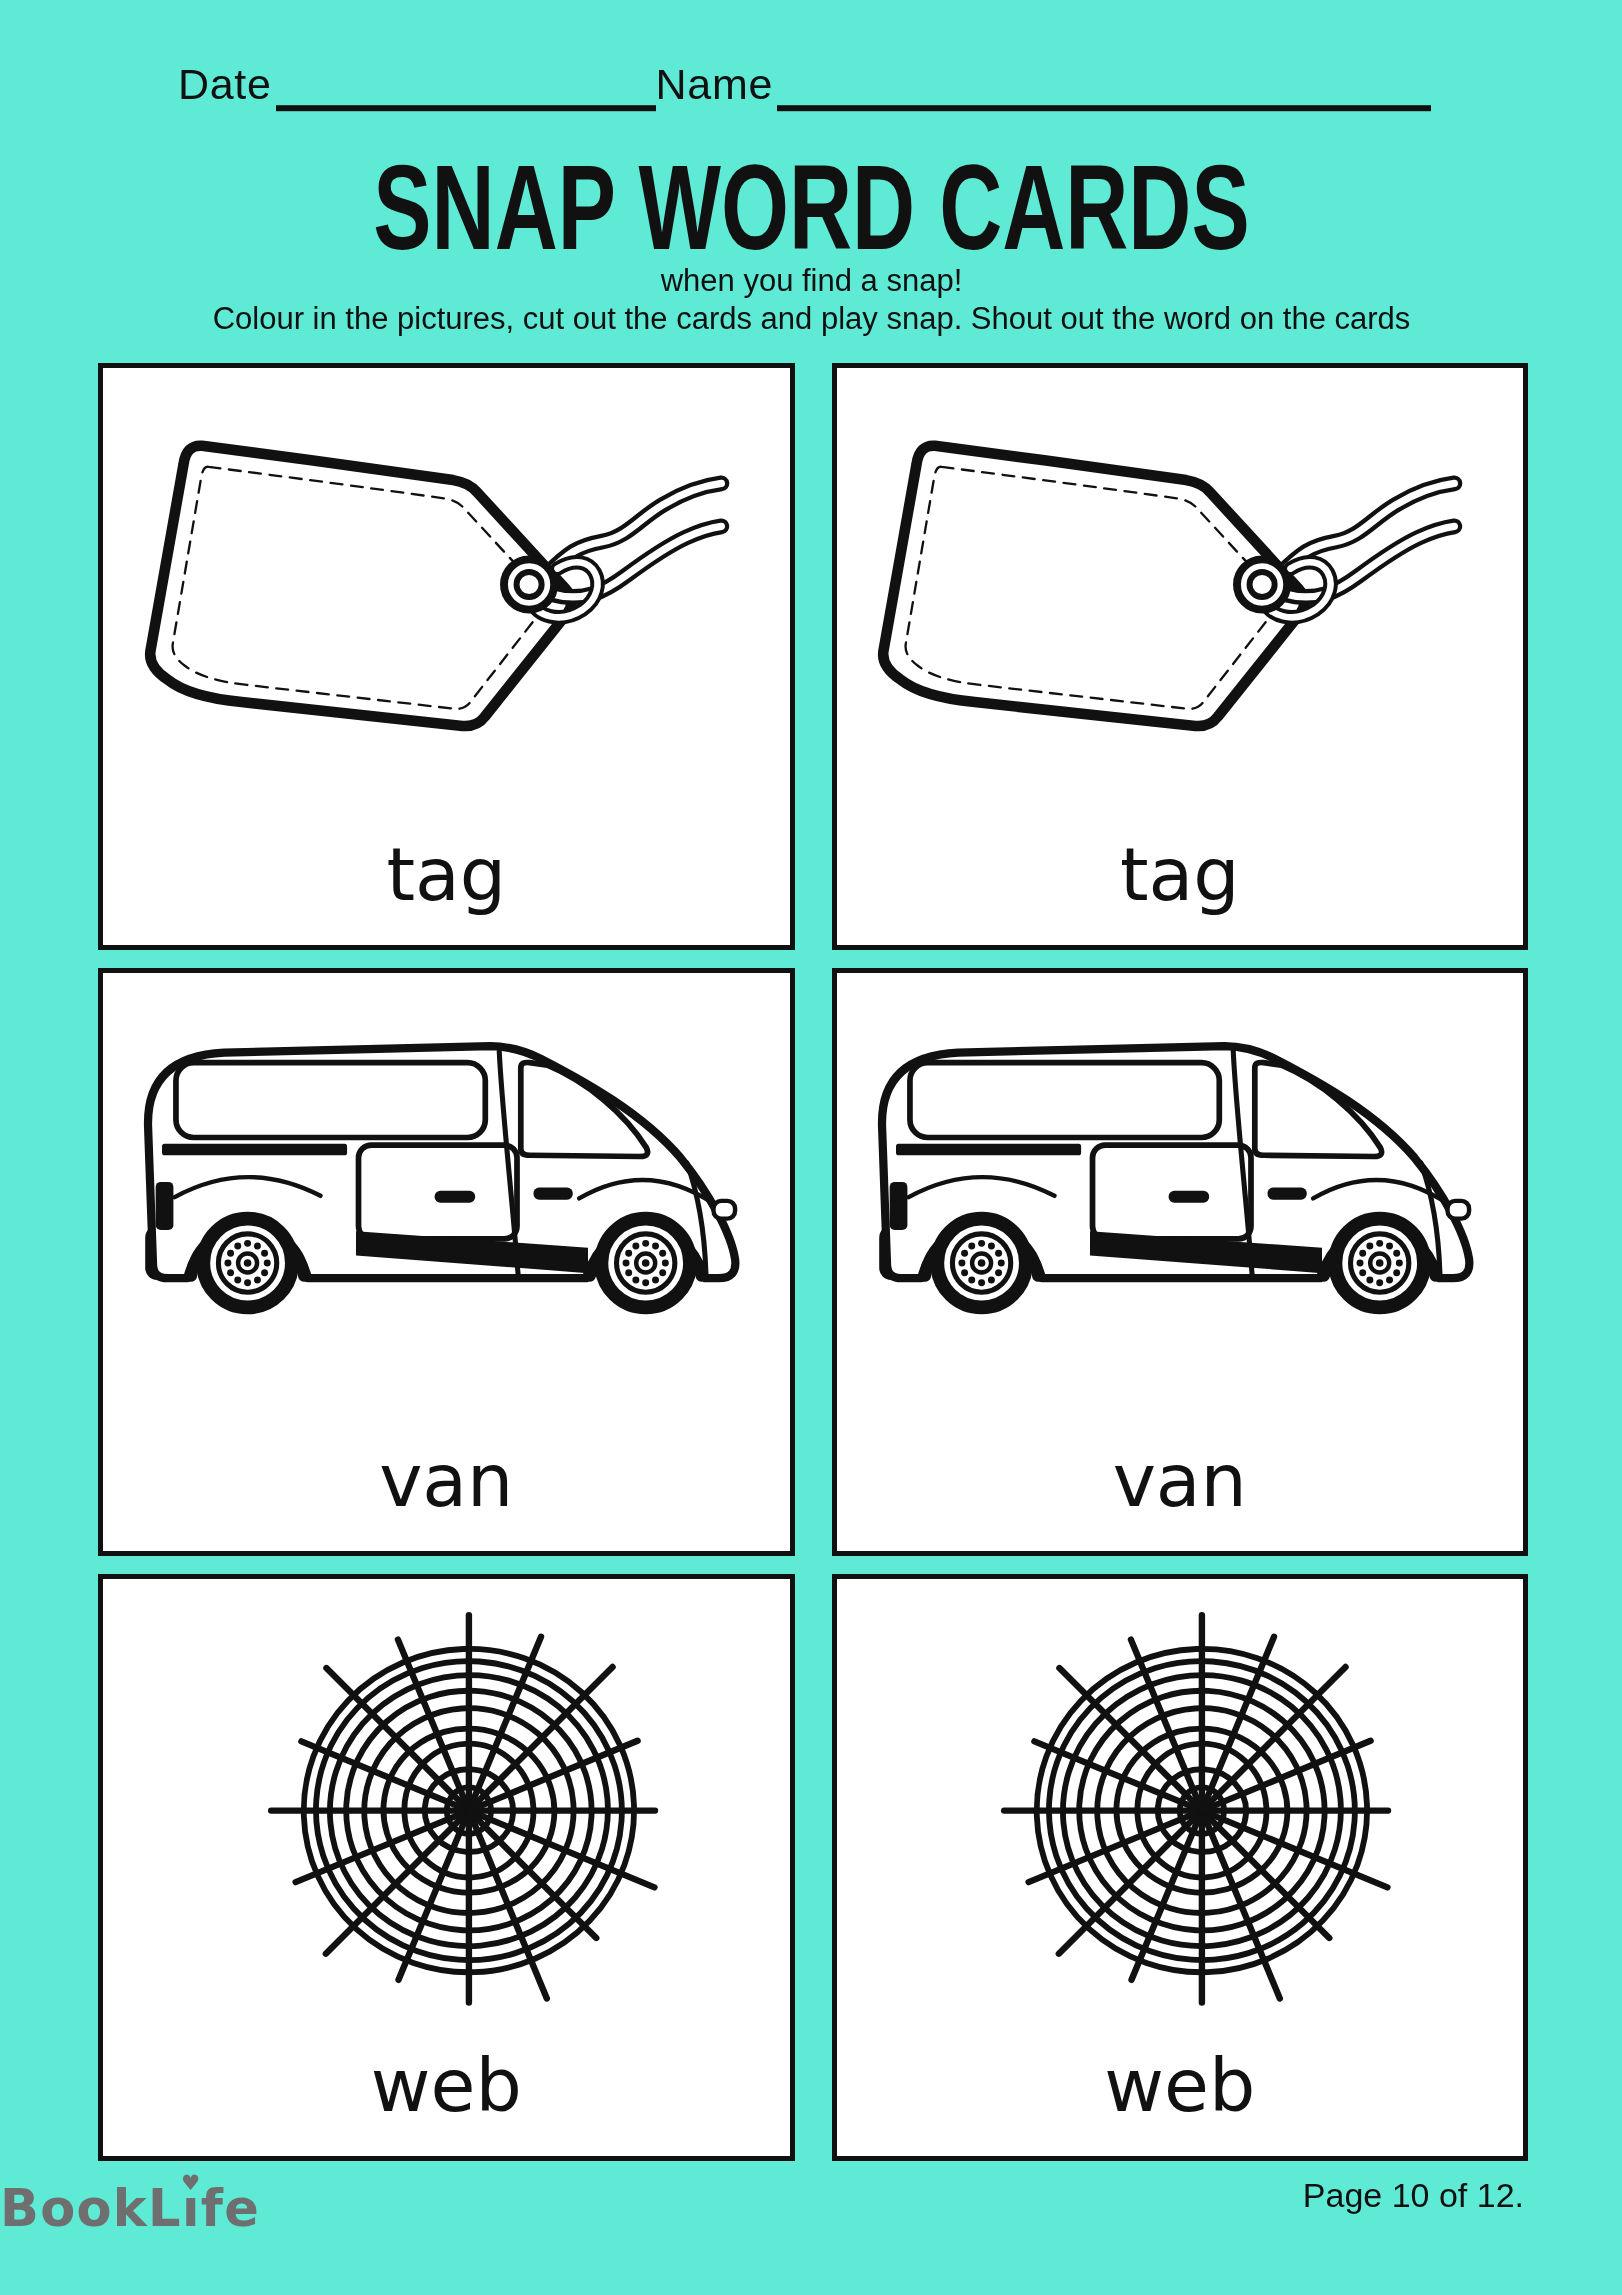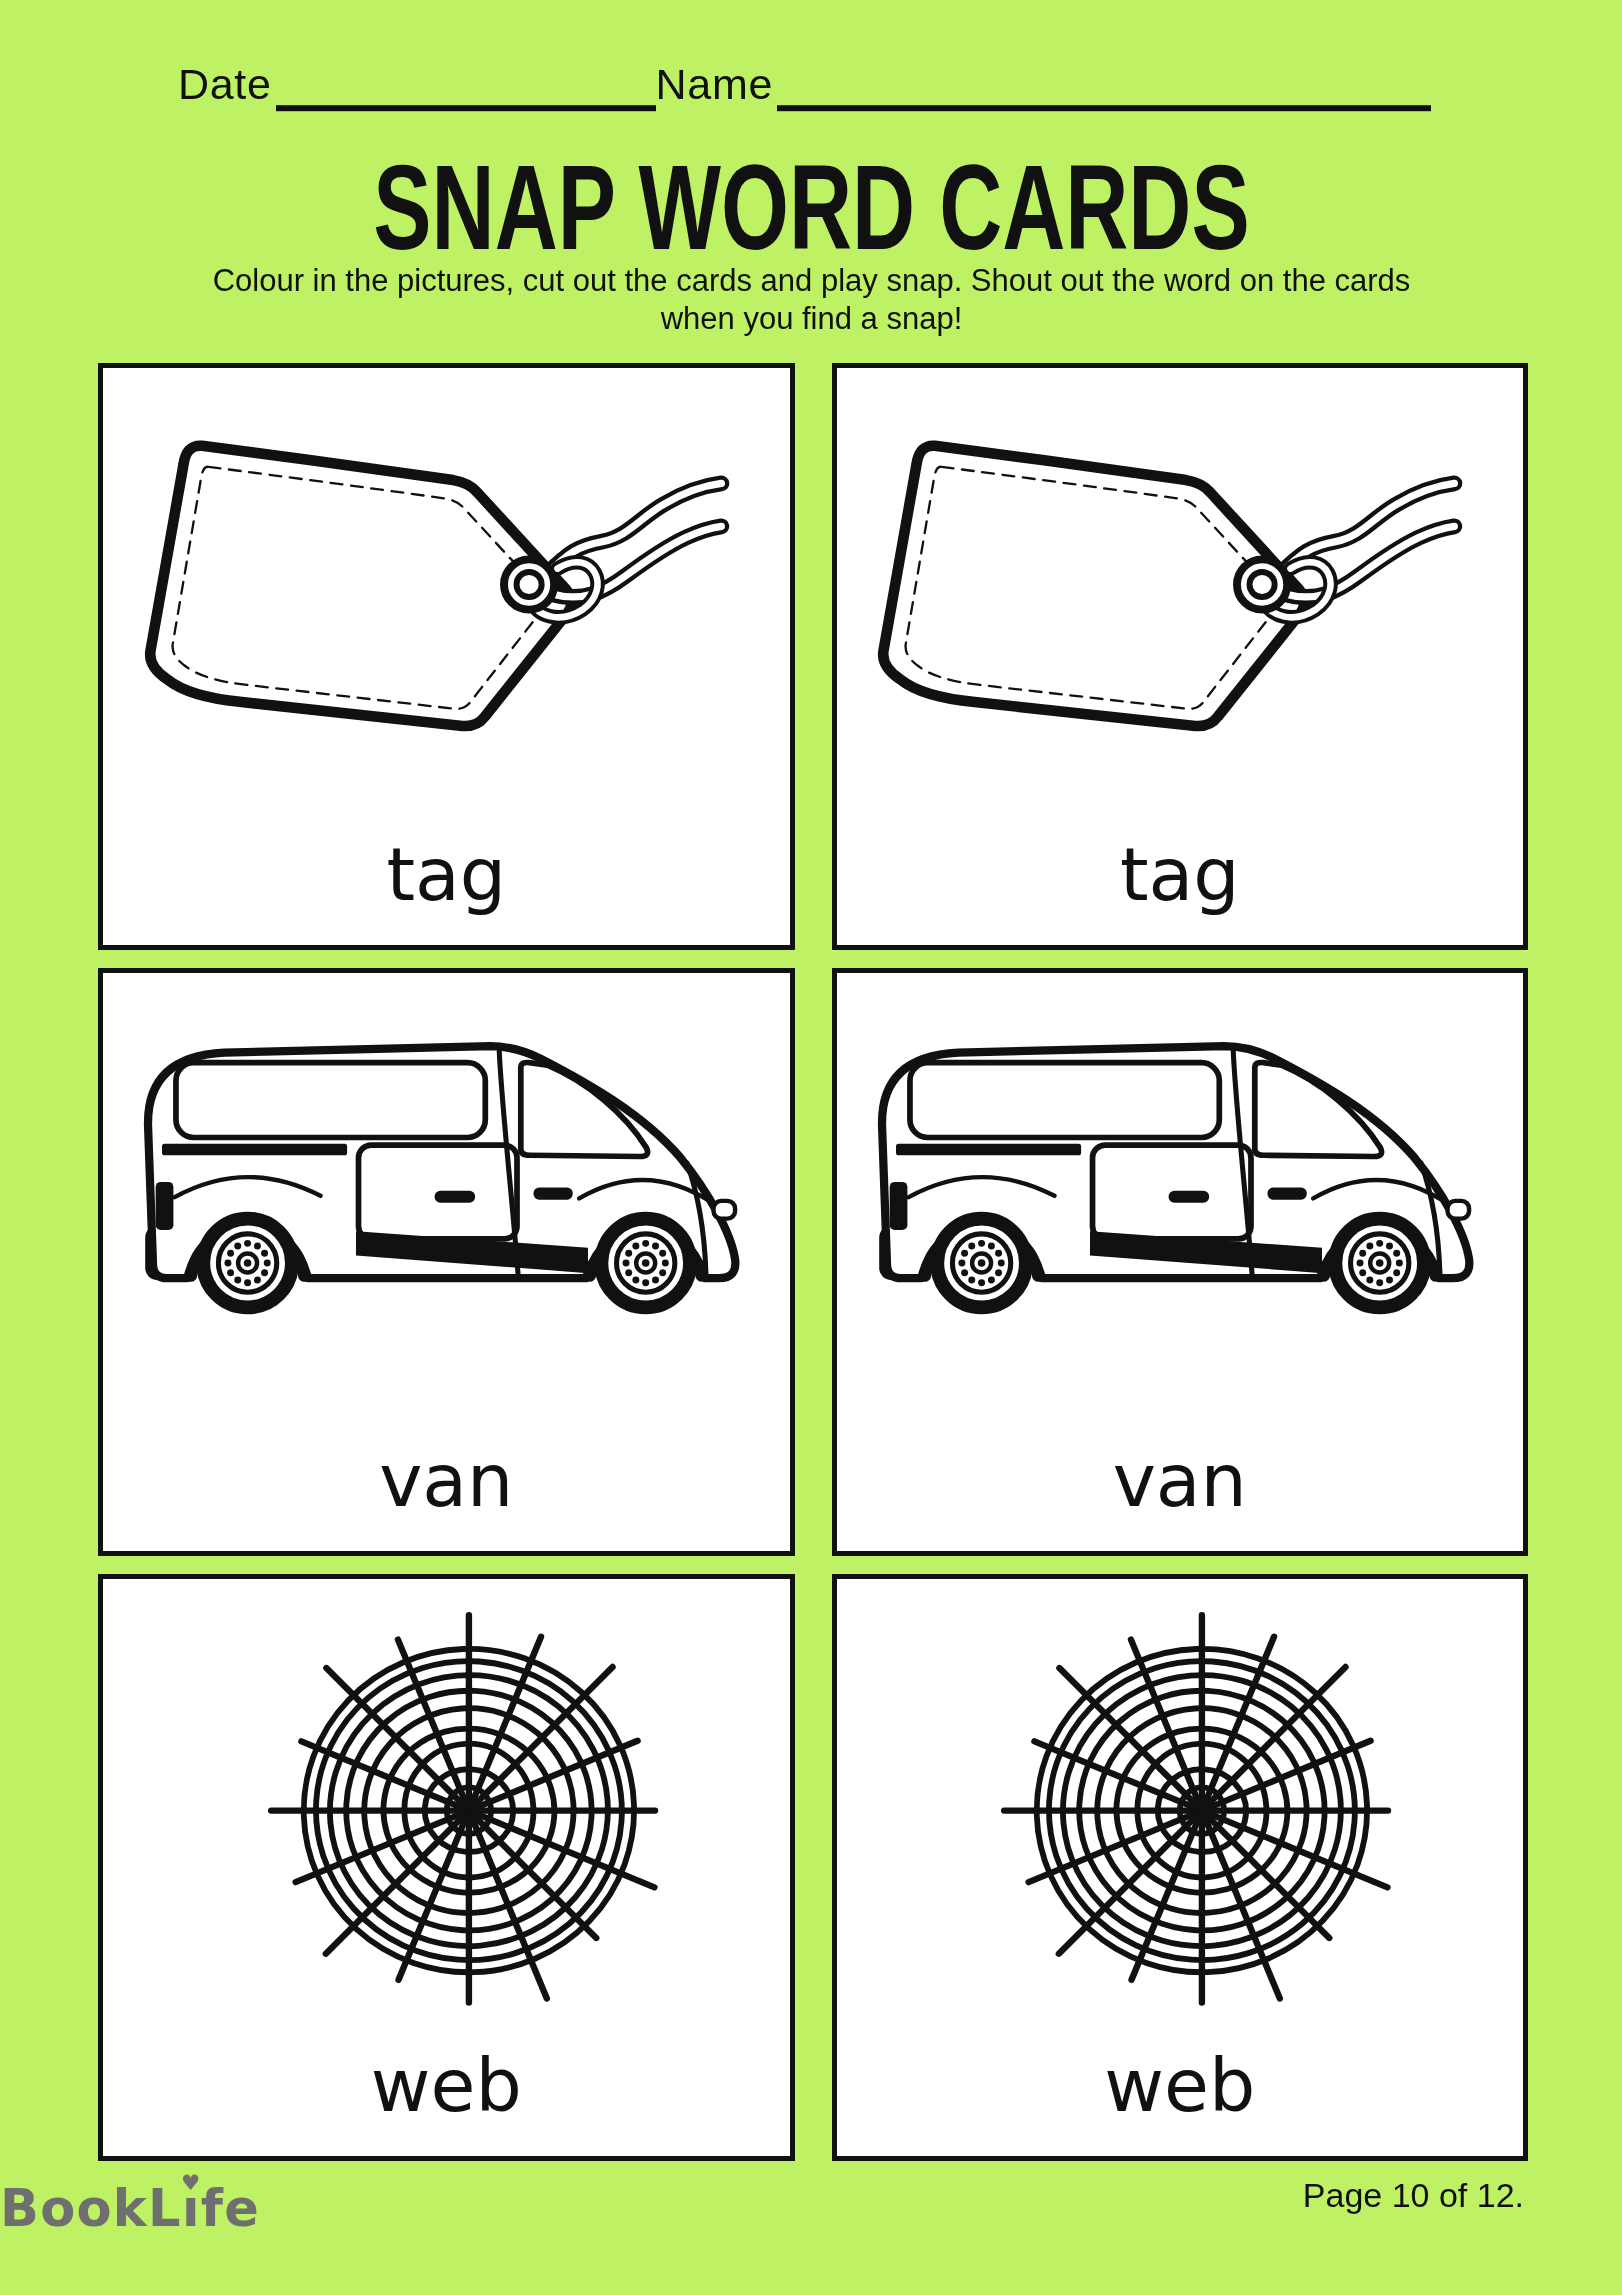--- a/index.html
+++ b/index.html
@@ -1,21 +1,21 @@
 <!DOCTYPE html>
 <html style="font-size:10.5px"><head>
 <meta charset="utf-8">
 <style>
   html,body{margin:0;padding:0;}
   body{
     width:1623px;height:2295px;background:#ffffff;
     font-family:"Liberation Sans",sans-serif;color:#111;
     position:relative;overflow:hidden;
   }
-  .page{position:absolute;inset:0;background:#bef264;}
+  .page{position:absolute;inset:0;background:#5eead4;}
 
   
   .header{
     position:absolute;left:178px;top:63px;right:192px;
     display:flex;align-items:flex-end;font-size:43px;line-height:1;
   }
   .hdr-label{white-space:nowrap;letter-spacing:0.7px;}
   .u-line{height:6.5px;background:#111;transform:translateY(5.2px);}
   .date-line{width:380px;margin-left:3.9px;}
   .name-label{}
@@ -168,22 +168,22 @@
 
   <div class="header">
     <span class="hdr-label">Date</span>
     <span class="u-line date-line"></span>
     <span class="hdr-label name-label">Name</span>
     <span class="u-line name-line"></span>
   </div>
 
   <div class="title">SNAP WORD CARDS</div>
   <div class="instructions">
+    <div>when you find a snap!</div>
     <div>Colour in the pictures, cut out the cards and play snap. Shout out the word on the cards</div>
-    <div>when you find a snap!</div>
   </div>
 
   <div class="grid">
 
     <div class="card">
       <div class="card-image">
         <svg class="art art-tag" width="609" height="370" viewBox="0 0 920 560">
             <use href="#art-tag"></use>
           </svg>
       </div>

